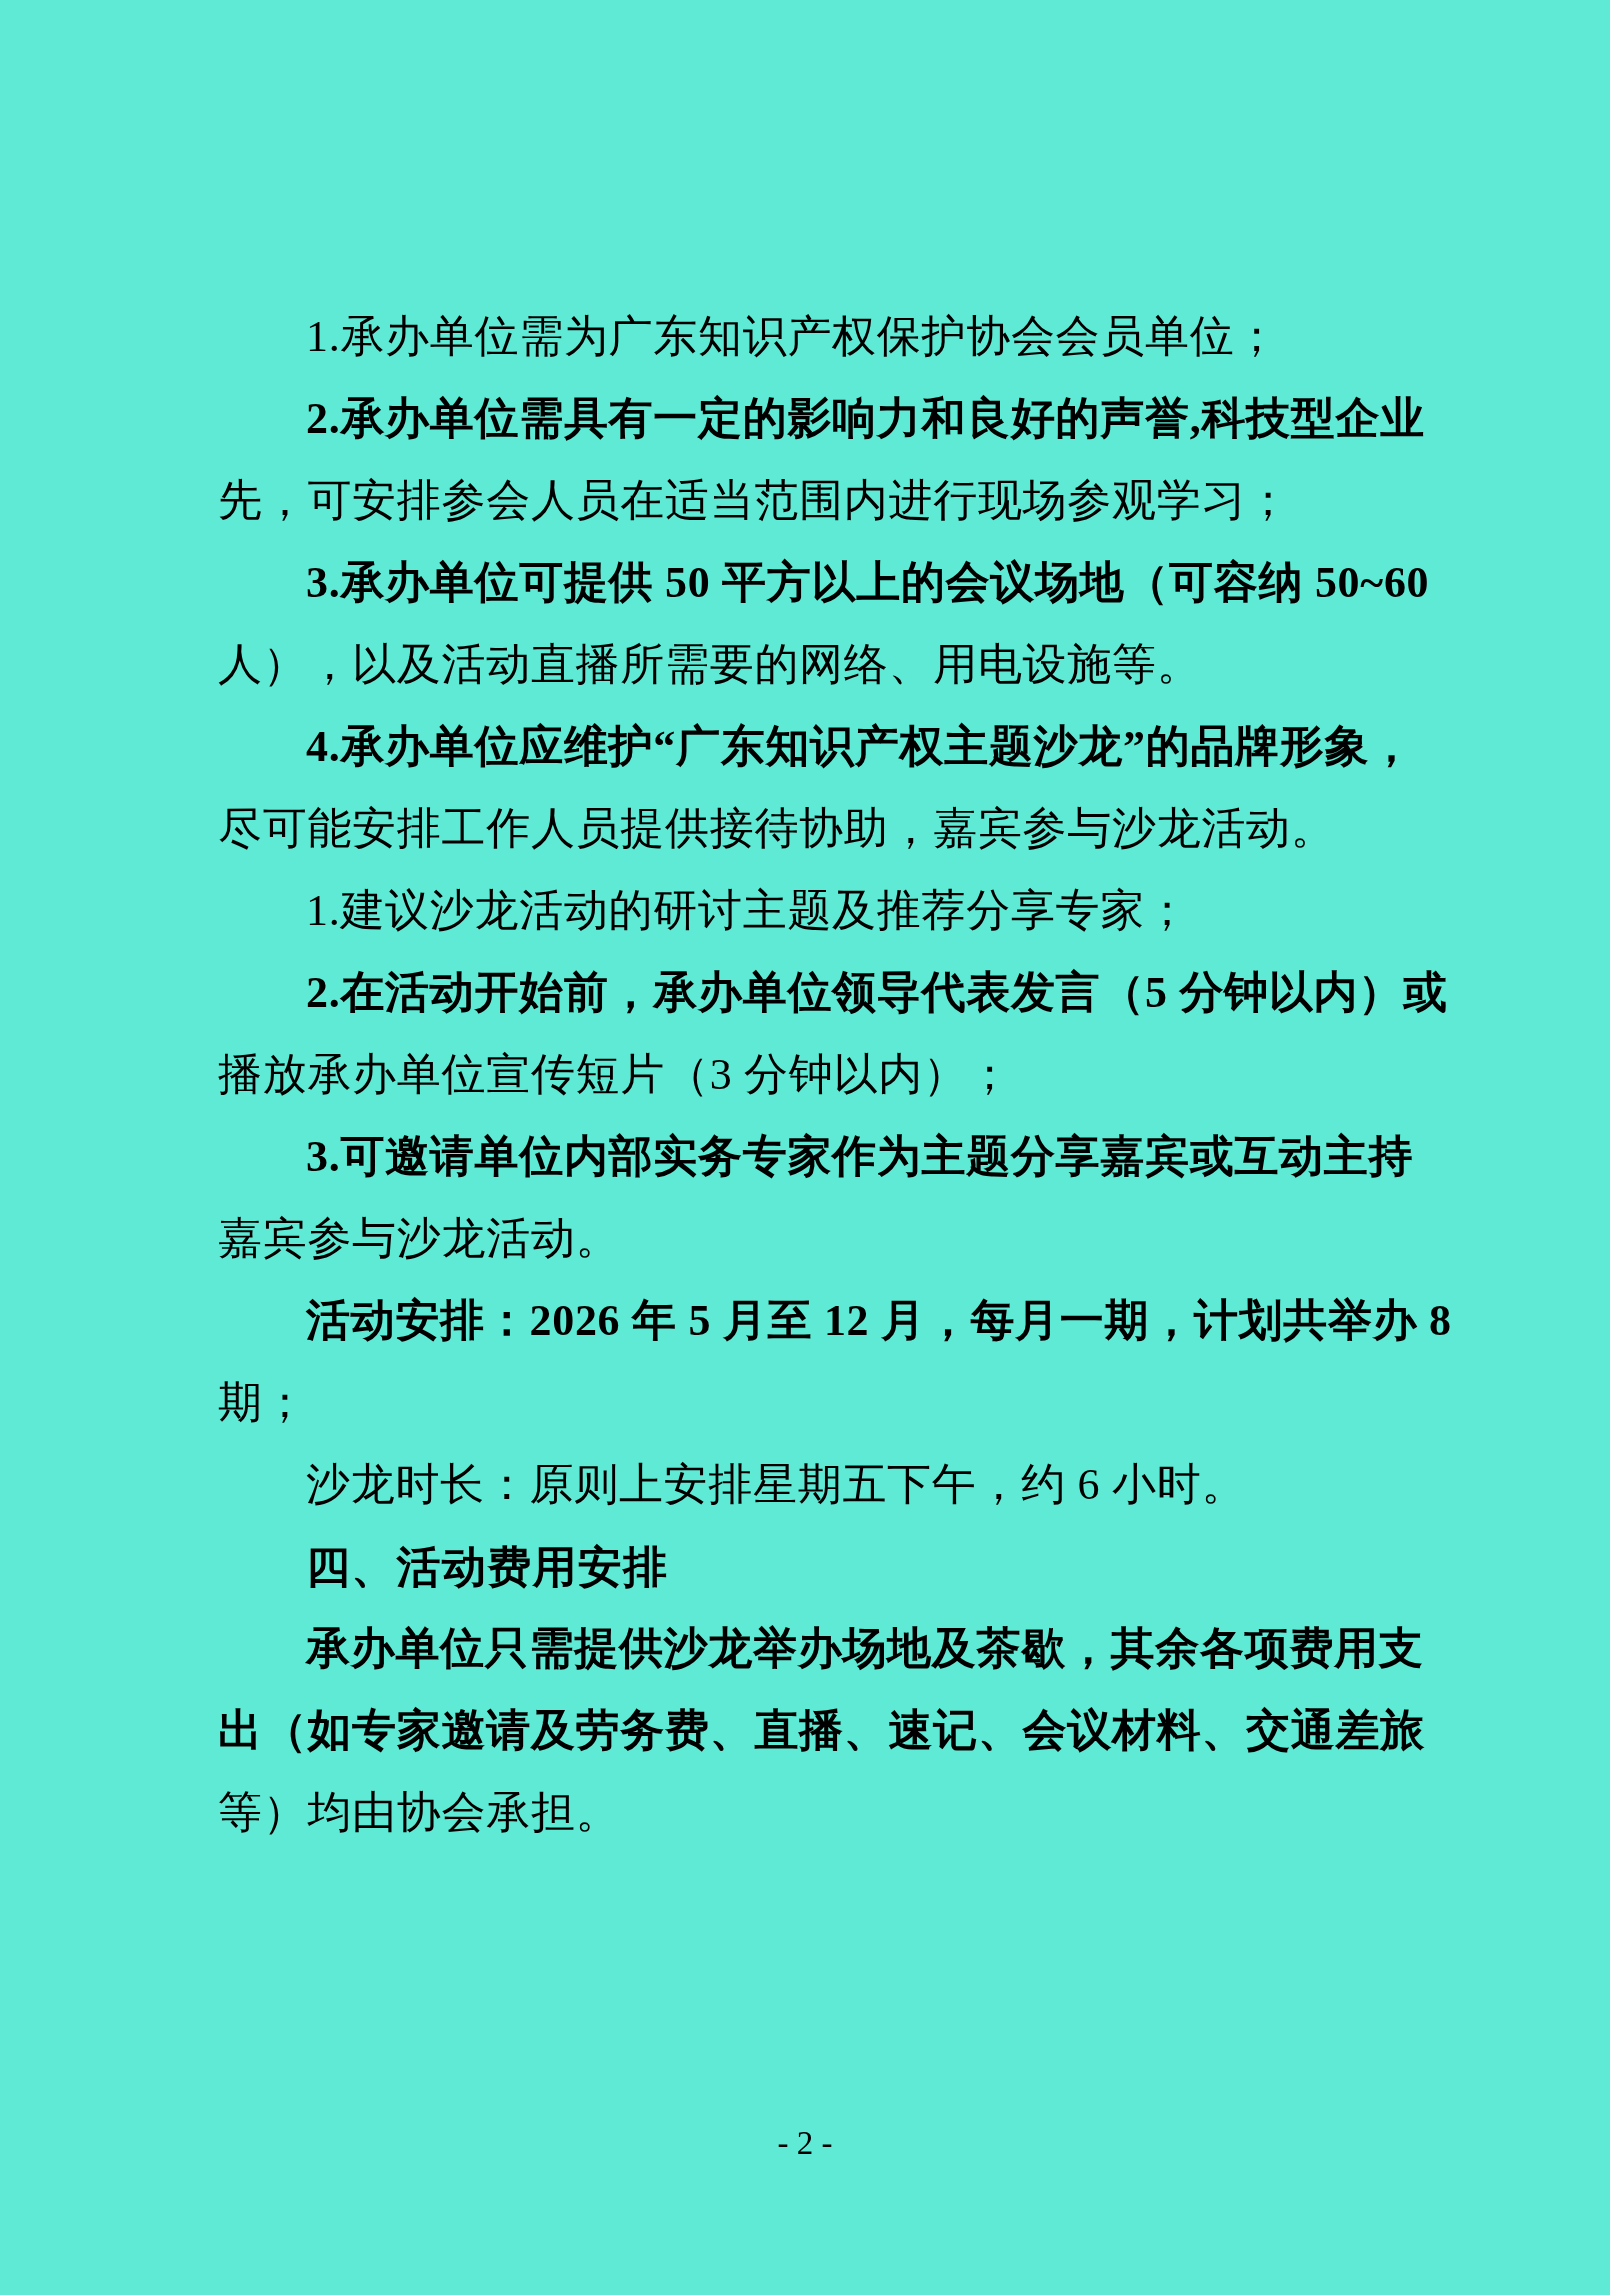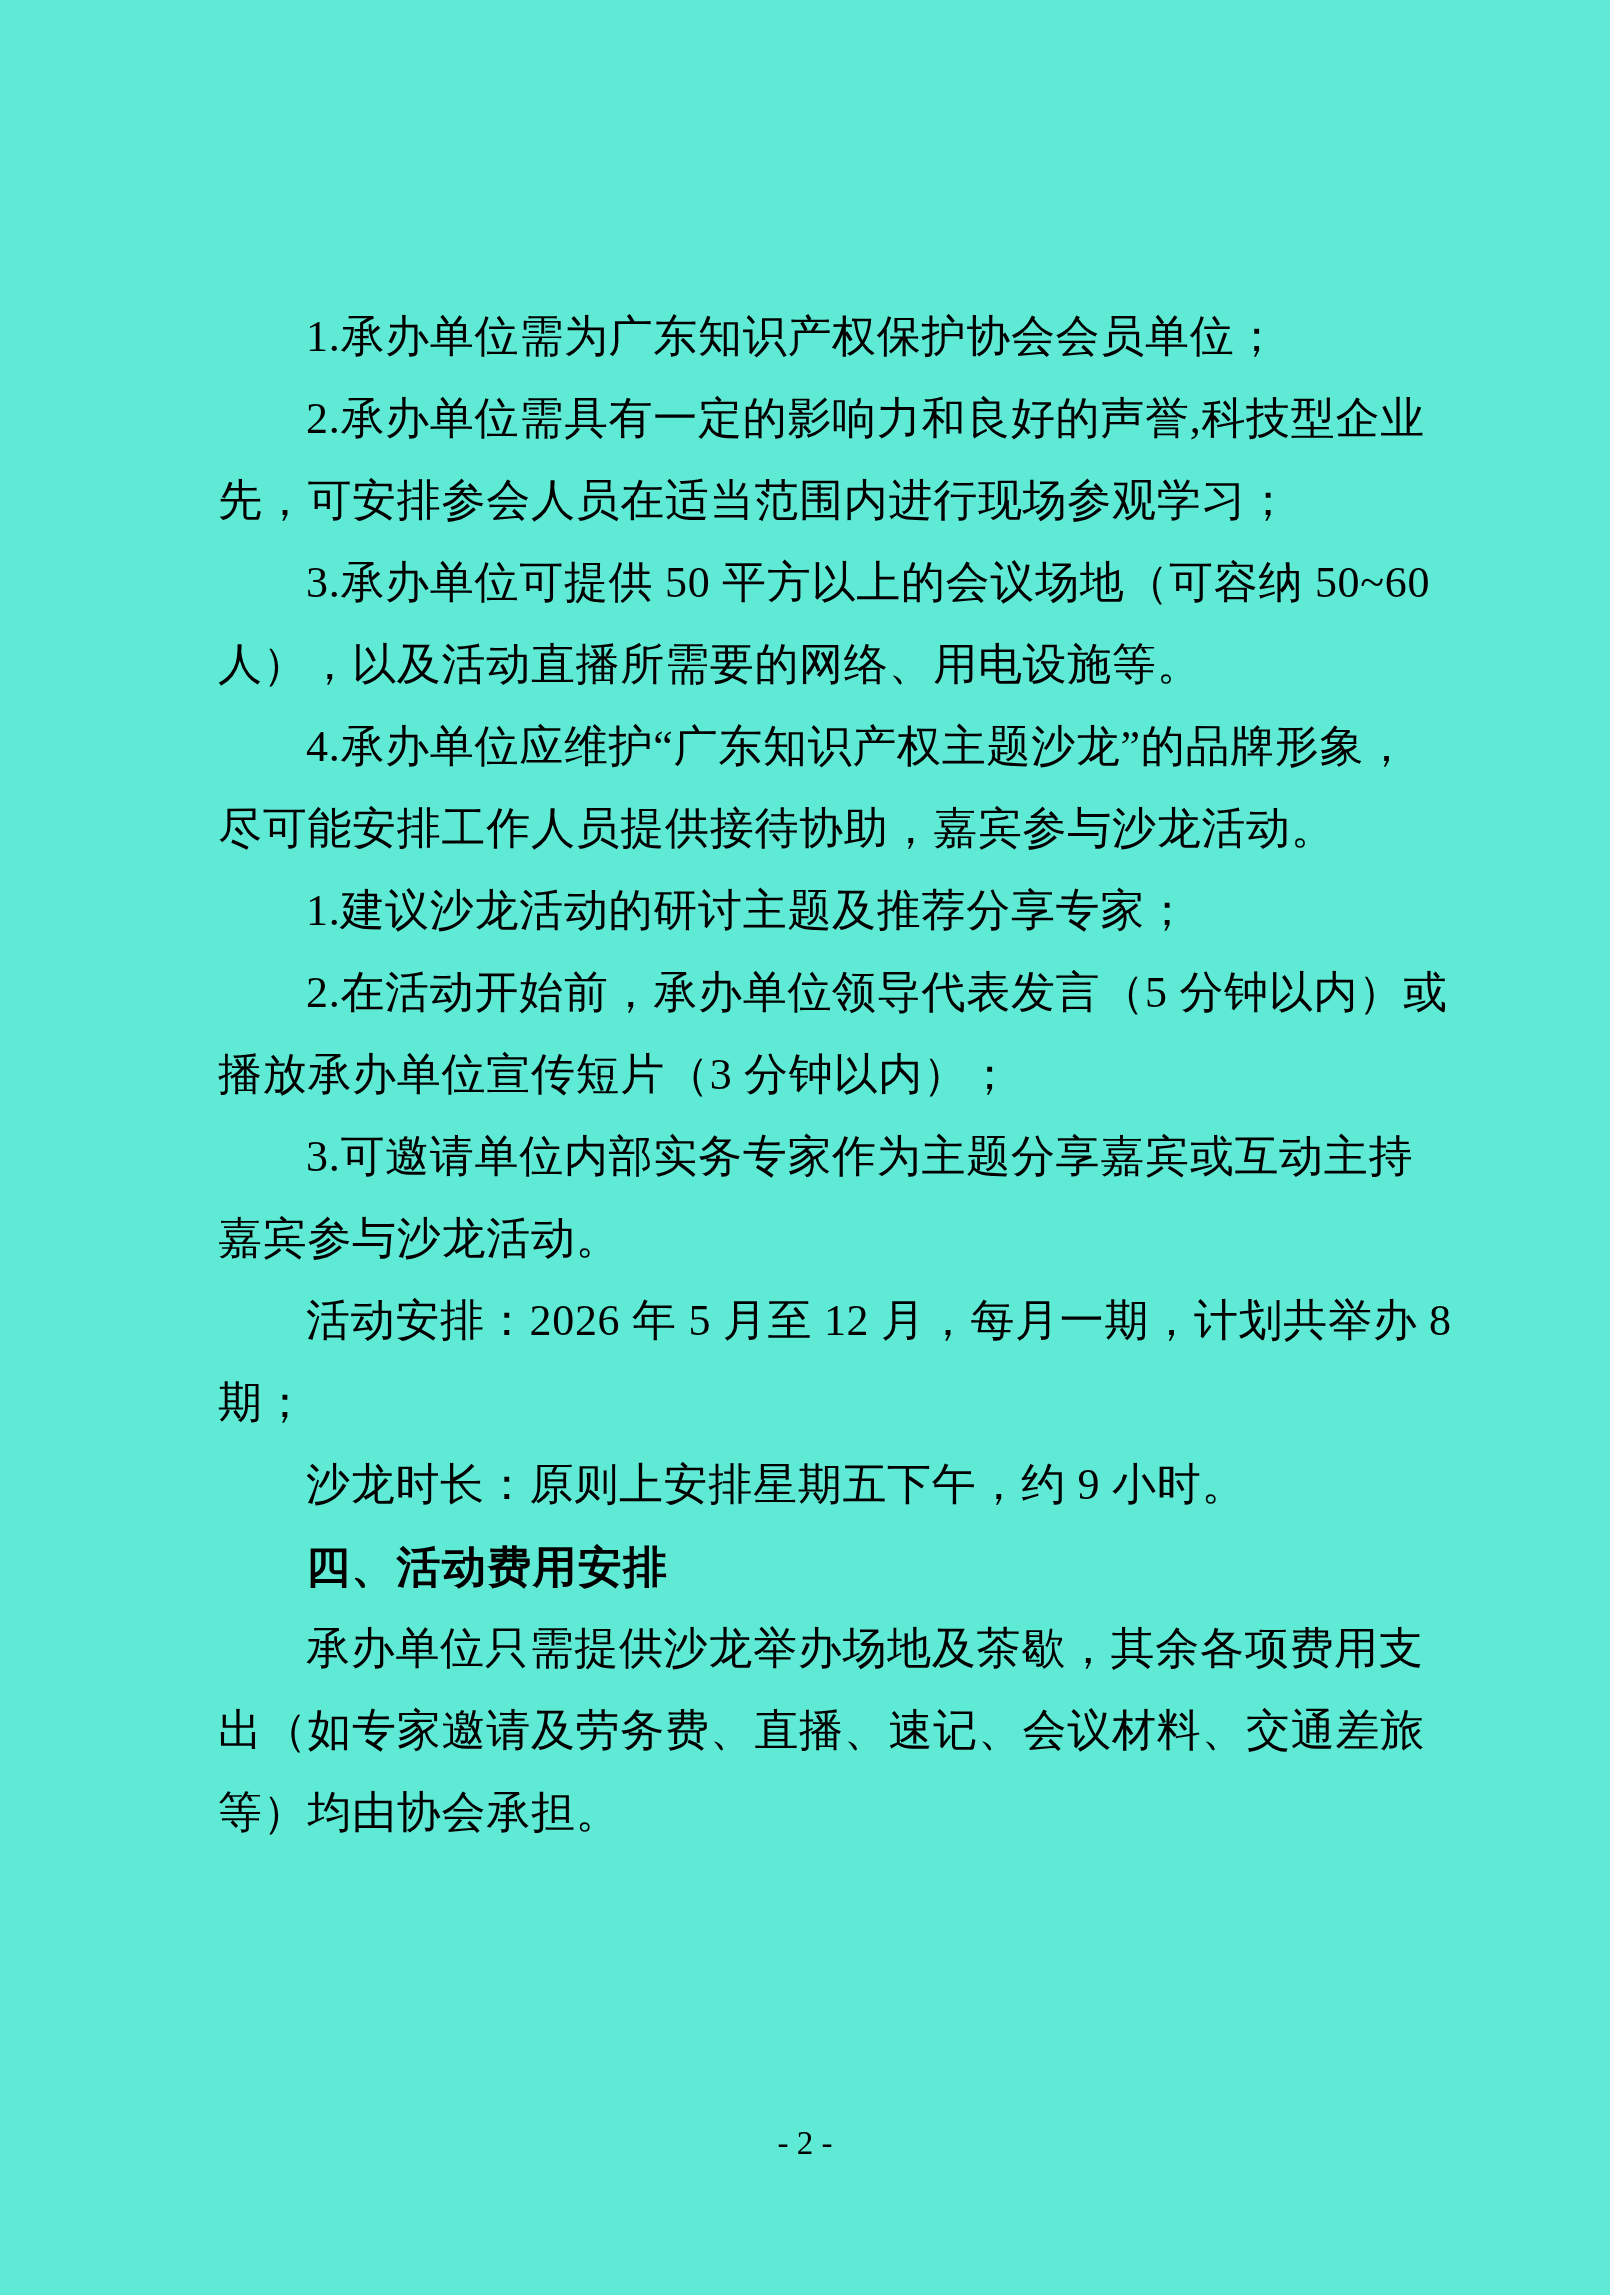--- a/index.html
+++ b/index.html
@@ -29,20 +29,21 @@
     white-space: nowrap;
     overflow: visible;
     letter-spacing: 0.7px;
   }
   .line.indent {
     padding-left: 88px;
   }
   .line.stretch {
     text-align: justify;
     text-align-last: justify;
+    font-weight: bold;
   }
   .line.heading {
     font-family: "Liberation Sans", "DejaVu Sans", sans-serif;
     font-weight: bold;
     letter-spacing: 1.3px;
   }
   .page-number {
     position: absolute;
     left: 0;
     top: 2123px;
@@ -66,21 +67,21 @@
       <div class="line">人），以及活动直播所需要的网络、用电设施等。</div>
       <div class="line indent stretch">4.承办单位应维护“广东知识产权主题沙龙”的品牌形象，</div>
       <div class="line">尽可能安排工作人员提供接待协助，嘉宾参与沙龙活动。</div>
       <div class="line indent">1.建议沙龙活动的研讨主题及推荐分享专家；</div>
       <div class="line indent stretch">2.在活动开始前，承办单位领导代表发言（5 分钟以内）或</div>
       <div class="line">播放承办单位宣传短片（3 分钟以内）；</div>
       <div class="line indent stretch">3.可邀请单位内部实务专家作为主题分享嘉宾或互动主持</div>
       <div class="line">嘉宾参与沙龙活动。</div>
       <div class="line indent stretch">活动安排：2026 年 5 月至 12 月，每月一期，计划共举办 8</div>
       <div class="line">期；</div>
-      <div class="line indent">沙龙时长：原则上安排星期五下午，约 9 小时。</div>
+      <div class="line indent">沙龙时长：原则上安排星期五下午，约 6 小时。</div>
       <div class="line heading indent">四、活动费用安排</div>
       <div class="line indent stretch">承办单位只需提供沙龙举办场地及茶歇，其余各项费用支</div>
       <div class="line stretch">出（如专家邀请及劳务费、直播、速记、会议材料、交通差旅</div>
       <div class="line">等）均由协会承担。</div>
     </div>
   <div class="page-number">- 2 -</div>
 </div>
 
 
 </body></html>

